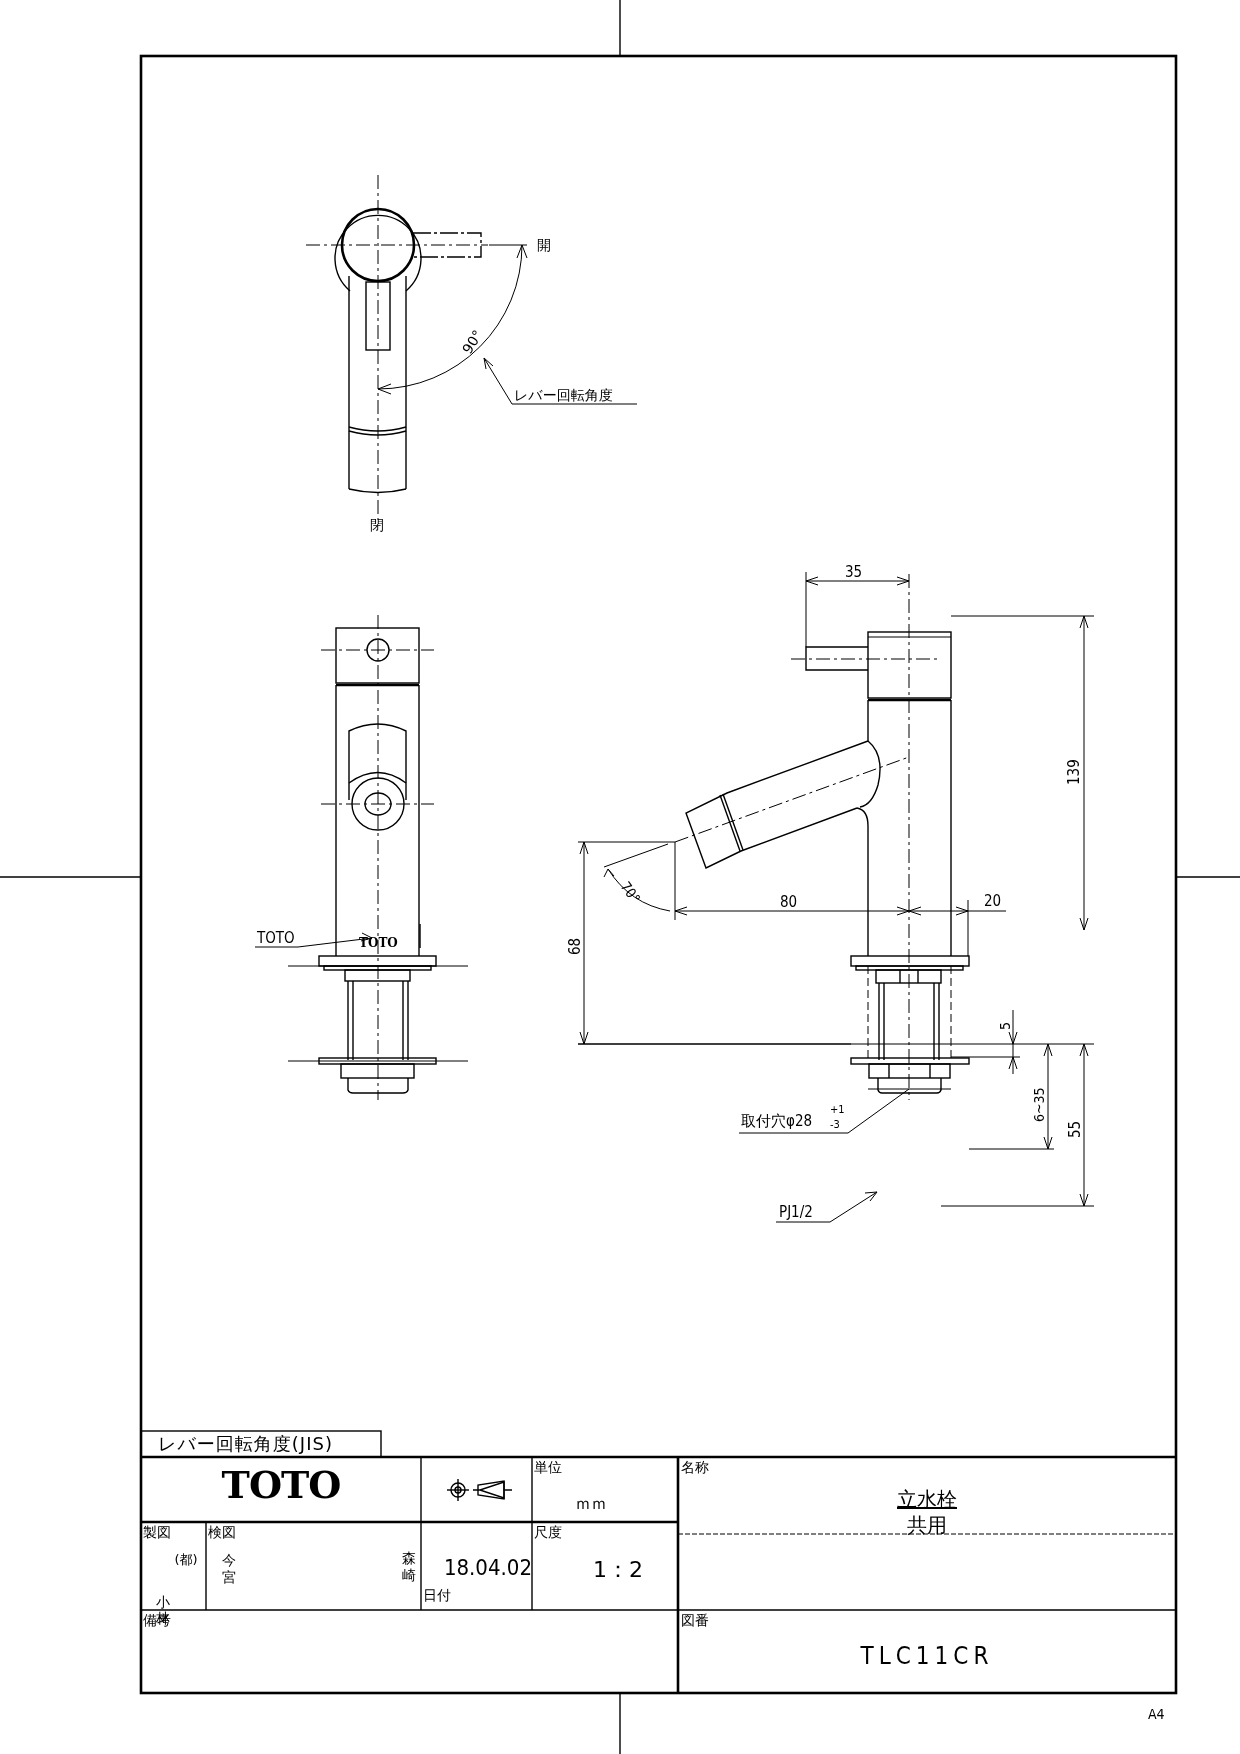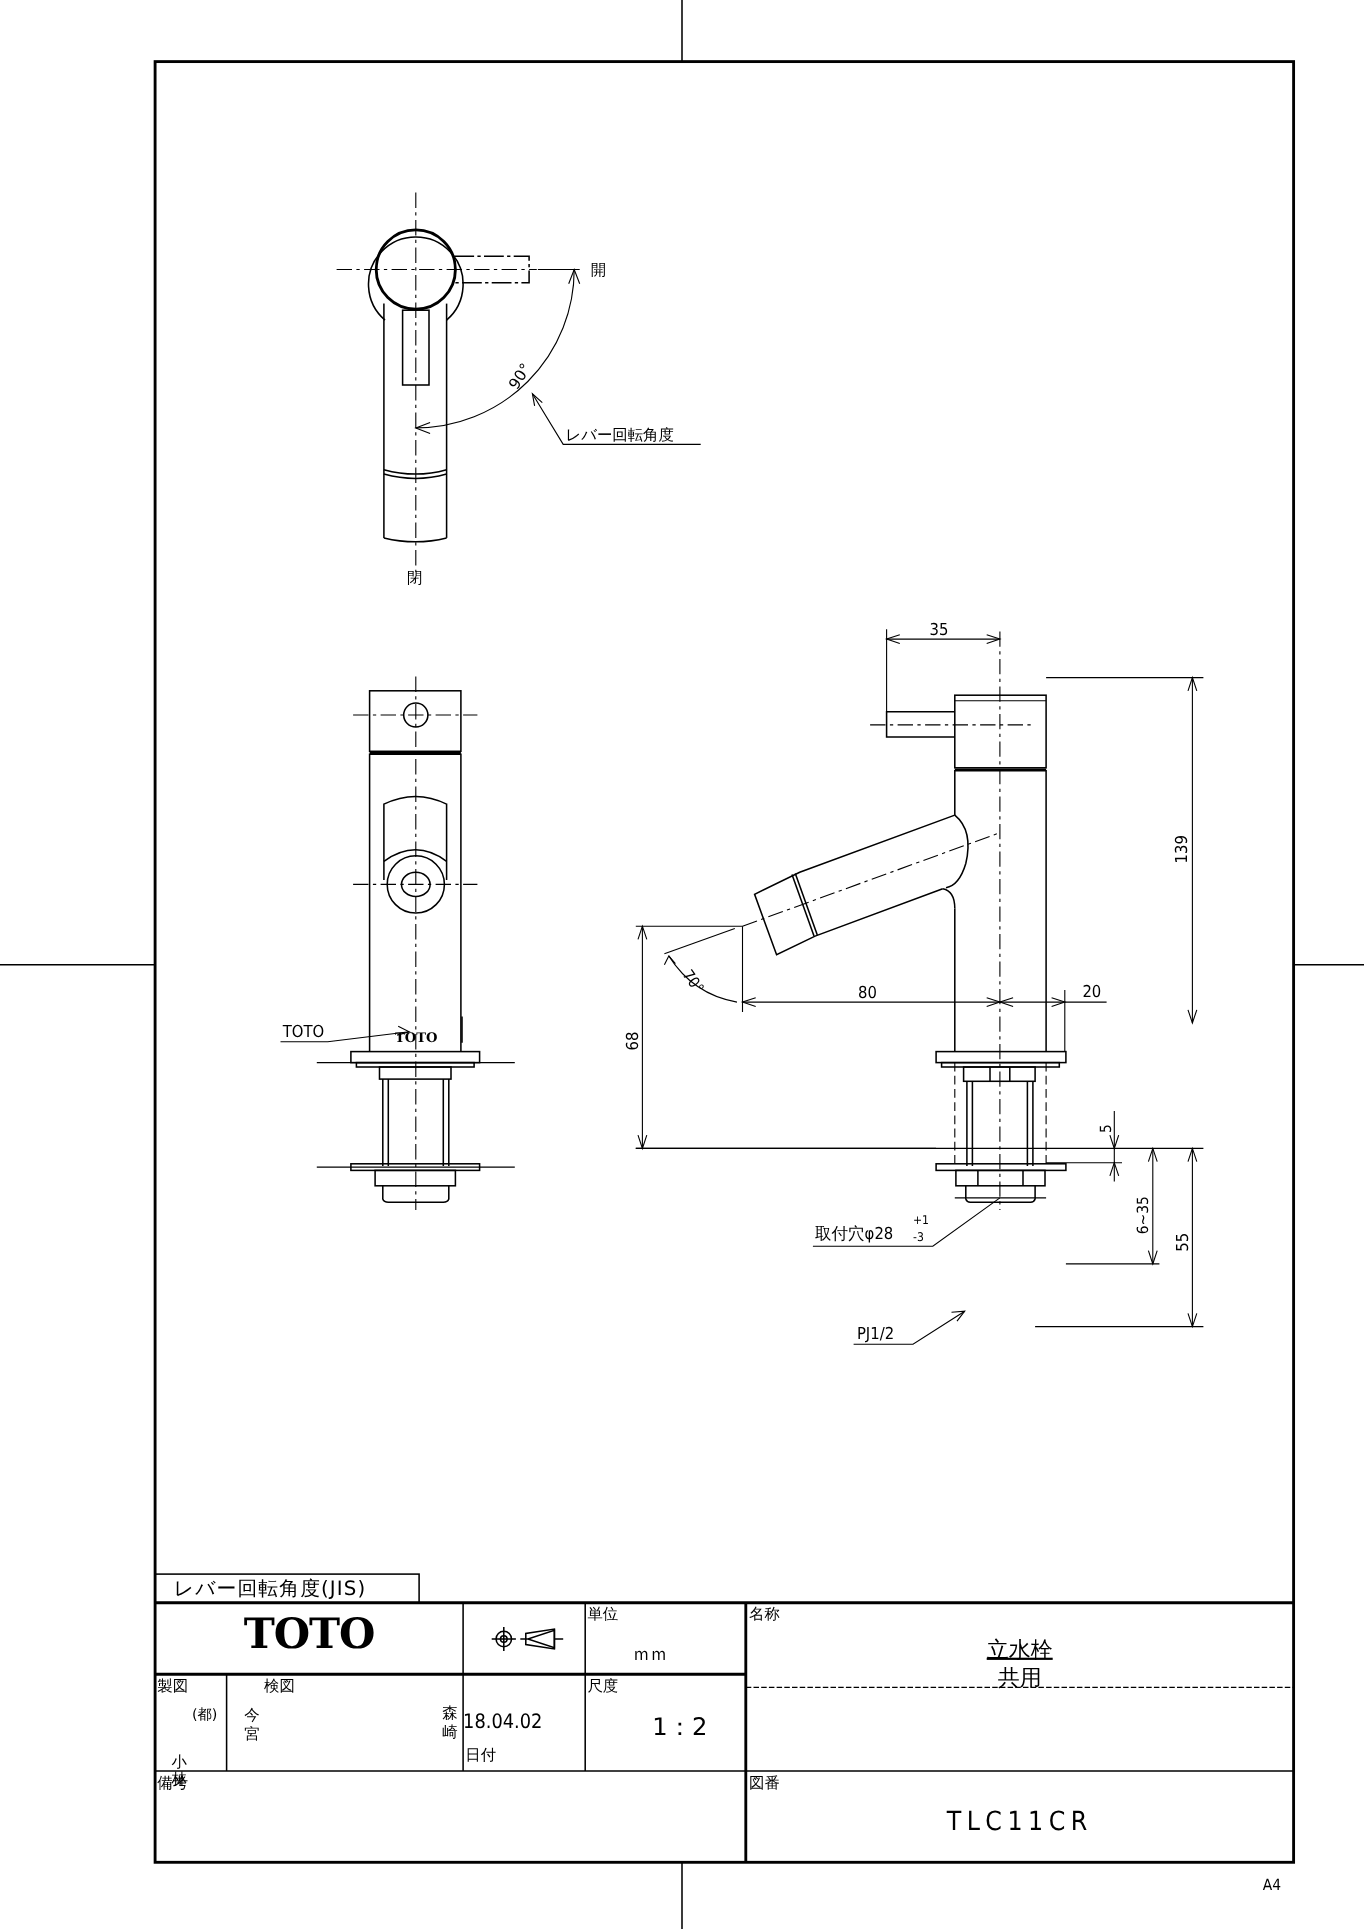--- a/index.html
+++ b/index.html
@@ -235,26 +235,26 @@
   <div style="position:absolute; left:681px; top:1459px; font-size:14px;">名称</div>
   <div style="position:absolute; left:678px; top:1486px; width:498px; text-align:center; font-size:20px;text-decoration:underline;">立水栓</div>
   <div style="position:absolute; left:678px; top:1512px; width:498px; text-align:center; font-size:20px;">共用</div>
 
   <div style="position:absolute; left:143px; top:1524px; font-size:14px;">製図</div>
   <div style="position:absolute; left:156px; top:1552px; width:44px; font-size:14px; line-height:16px;">
     <span style="display:inline-block; width:14px; word-break:break-all; vertical-align:top;margin-top:42px;">小林</span>
     <span style="display:inline-block; width:14px; word-break:break-all; vertical-align:top; font-size:13px;">(都)</span>
   </div>
 
-  <div style="position:absolute; left:208px; top:1524px; font-size:14px;margin-left:32px;">検図</div>
+  <div style="position:absolute; left:208px; top:1524px; font-size:14px;">検図</div>
   <div style="position:absolute; left:222px; top:1552px; width:16px; font-size:14px; line-height:17px; word-break:break-all;">今宮</div>
   <div style="position:absolute; left:402px; top:1550px; width:16px; font-size:14px; line-height:17px; word-break:break-all;">森崎</div>
 
   <div style="position:absolute; left:423px; top:1587px; font-size:14px;text-align:center;">日付</div>
-  <div style="position:absolute; left:421px; top:1555px; width:111px; text-align:left; font-size:18px; font-family:'DejaVu Sans Condensed','DejaVu Sans',sans-serif;">18.04.02</div>
+  <div style="position:absolute; left:421px; top:1555px; width:111px; text-align:right; font-size:22px; font-family:'DejaVu Sans Condensed','DejaVu Sans',sans-serif;">18.04.02</div>
 
   <div style="position:absolute; left:534px; top:1524px; font-size:14px;">尺度</div>
   <div style="position:absolute; left:532px; top:1555px; width:172px; text-align:center; font-size:22px;">1：2</div>
 
   <div style="position:absolute; left:143px; top:1612px; font-size:14px;">備考</div>
   <div style="position:absolute; left:160px; top:1640px; font-size:14px;"></div>
 
   <div style="position:absolute; left:681px; top:1612px; font-size:14px;">図番</div>
   <div style="position:absolute; left:678px; top:1642px; width:498px; text-align:center; font-size:24px; letter-spacing:5px; font-family:'DejaVu Sans Condensed','DejaVu Sans',sans-serif;">TLC11CR</div>
 

